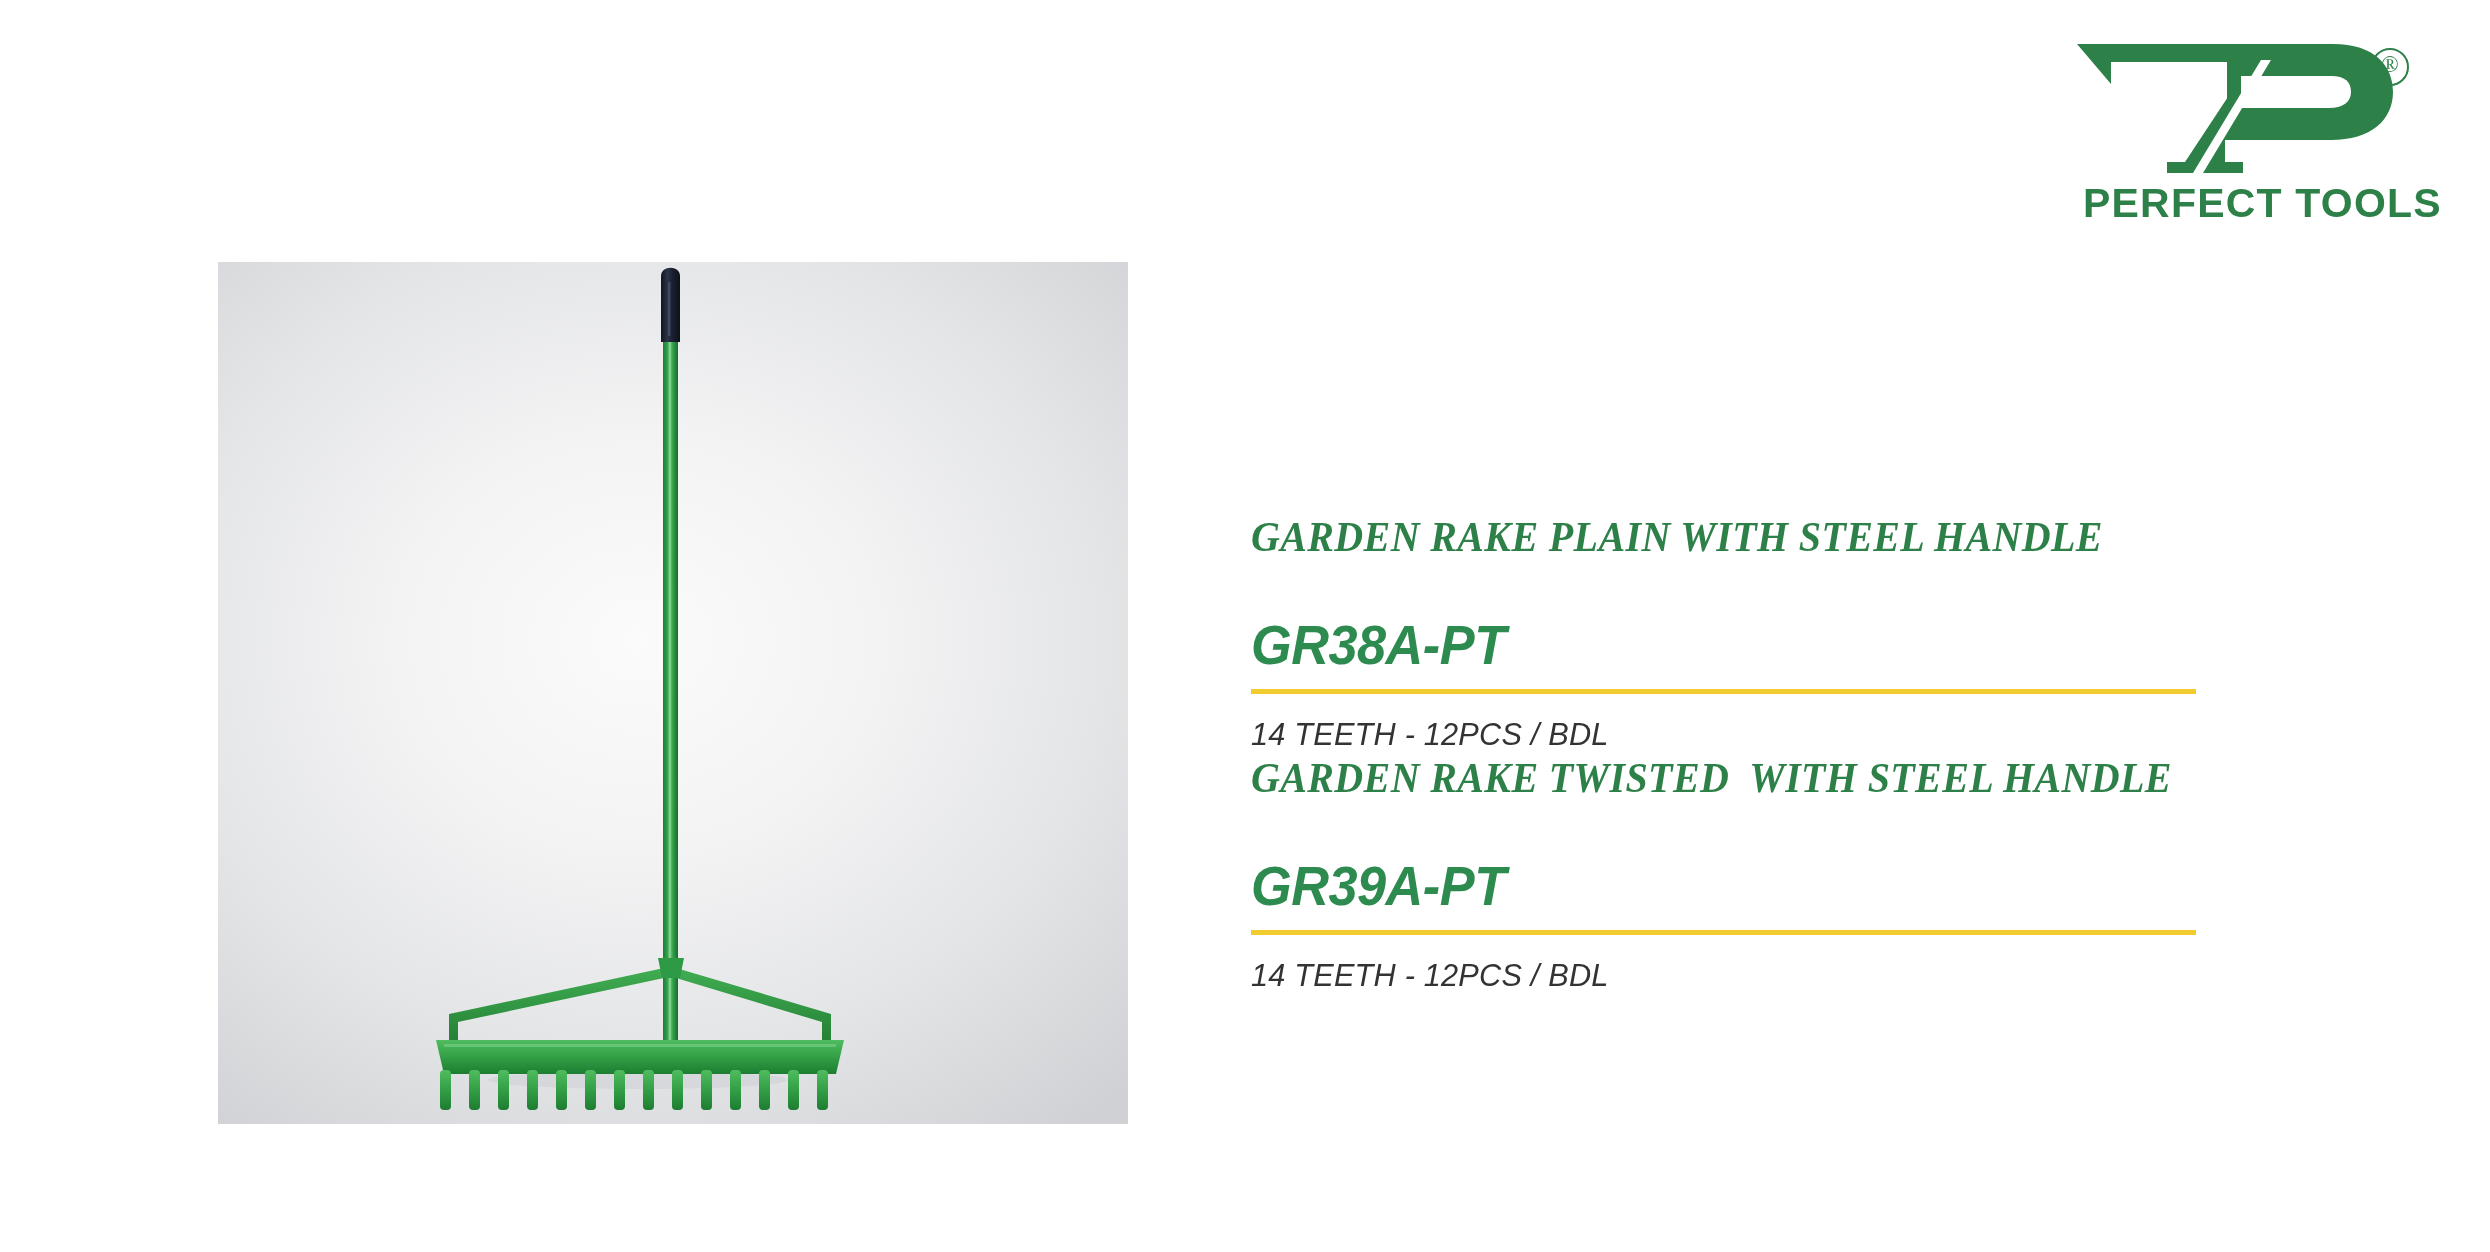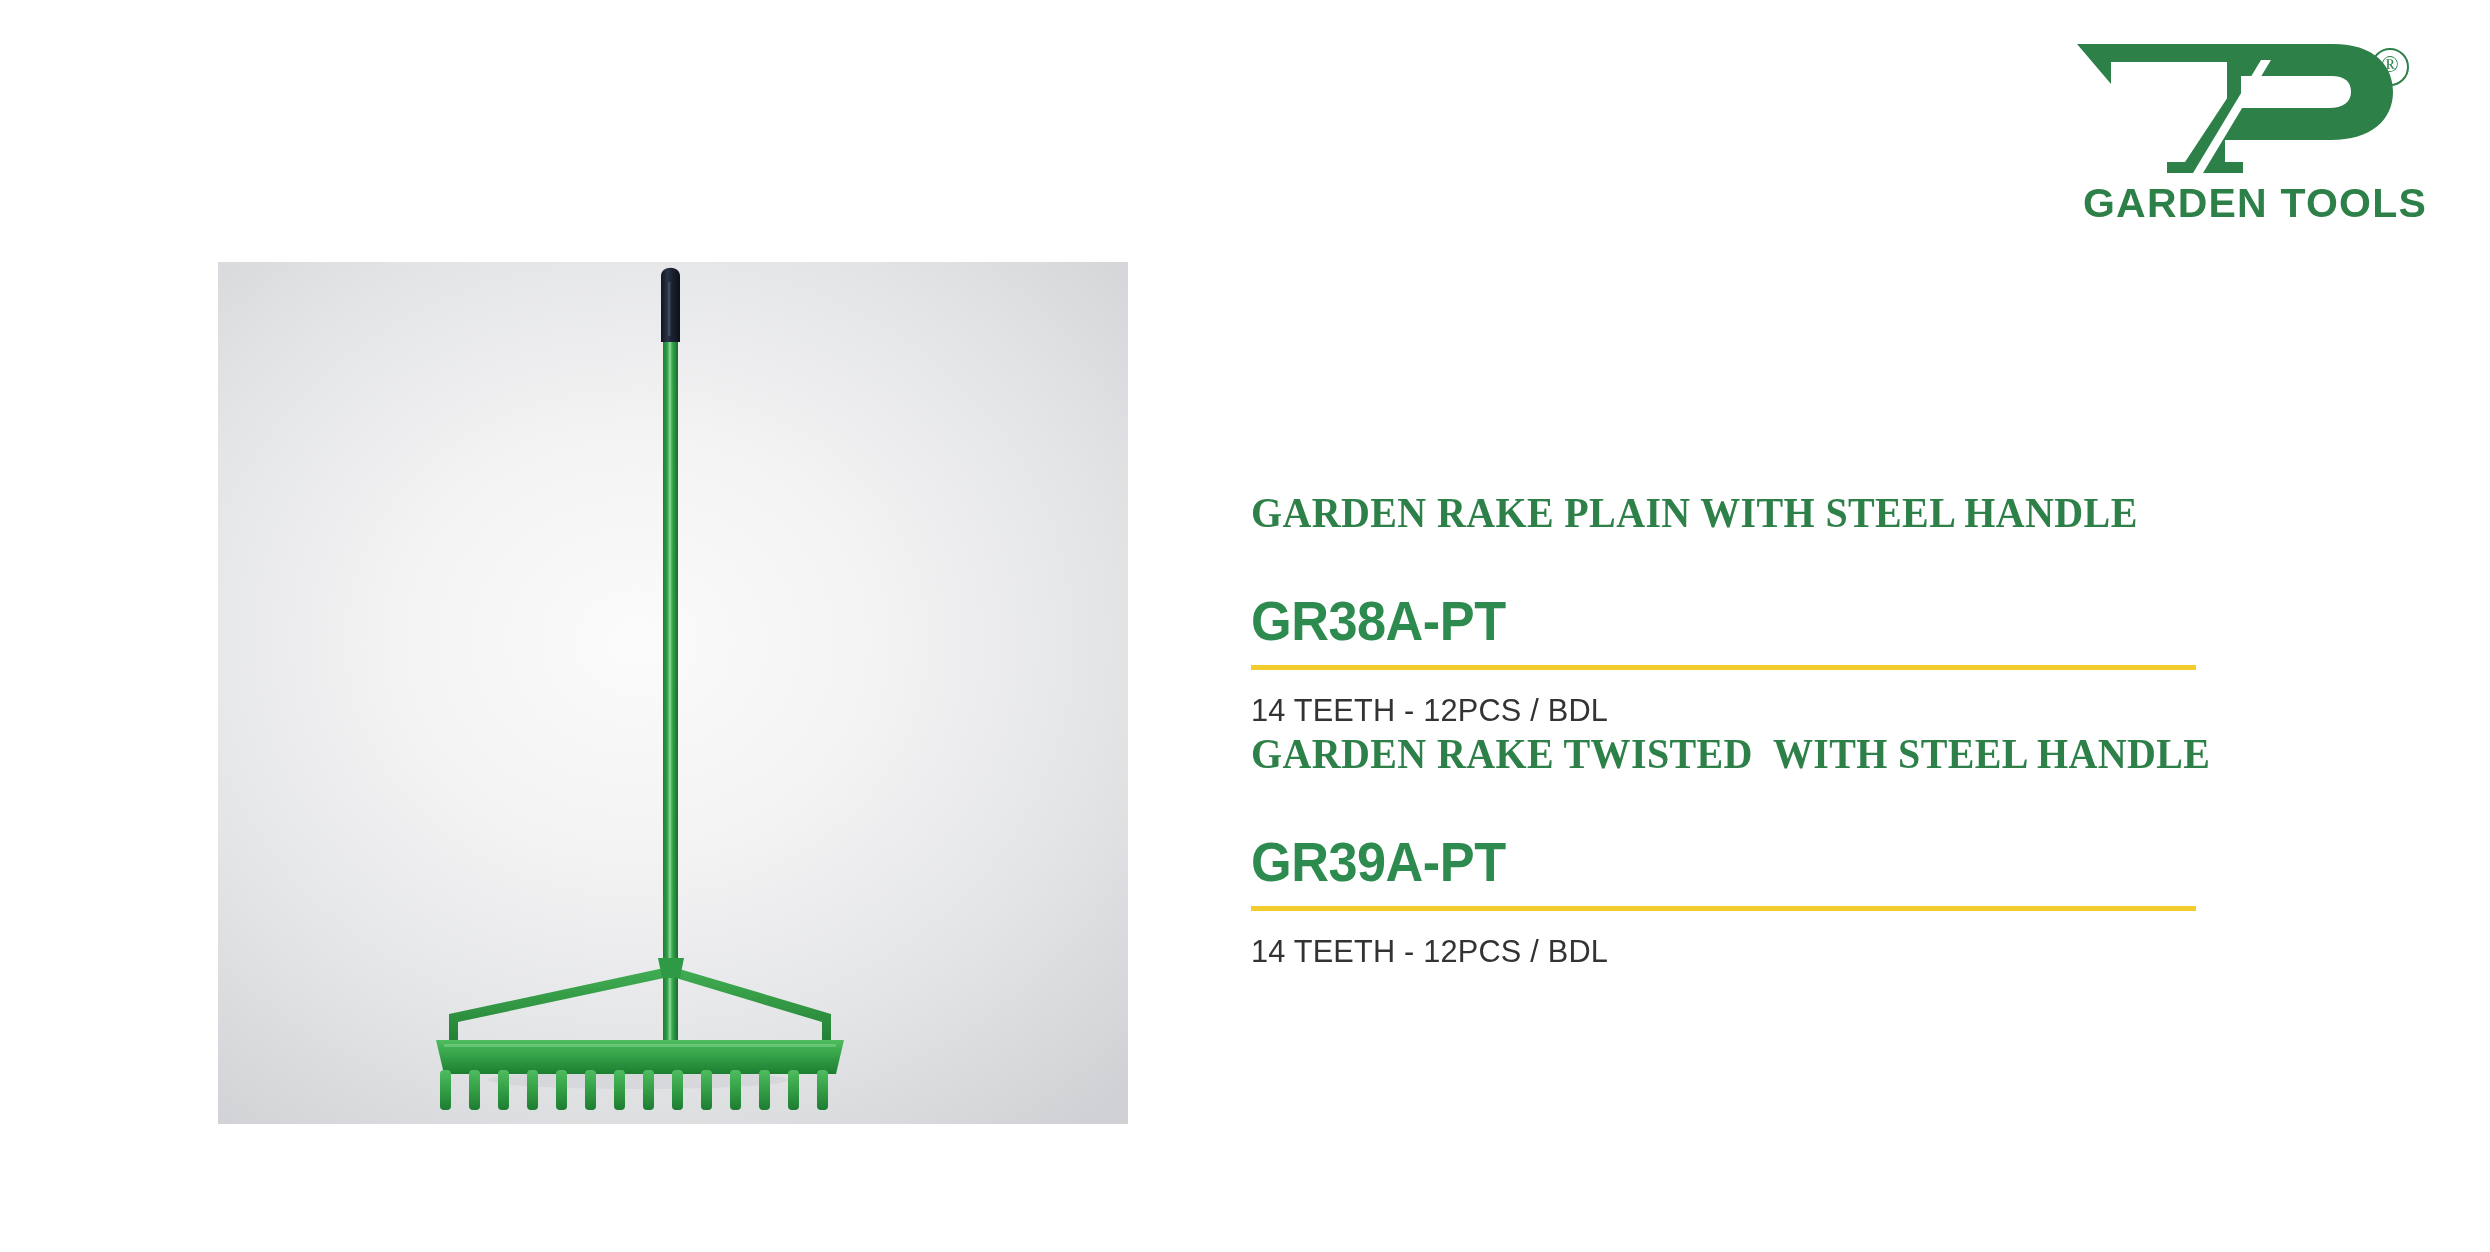--- a/index.html
+++ b/index.html
@@ -76,22 +76,23 @@
     left: 0;
     top: 0;
     width: 910px;
     height: 862px;
   }
 
   
   .specs-column {
     position: absolute;
     left: 1251px;
-    top: 488px;
+    top: 512px;
     width: 1050px;
+    font-style: italic;
   }
   .product-block { position: relative; }
   .product-block.second { }
 
   .product-title {
     font-family: "Liberation Serif", serif;
     font-weight: bold;
     font-size: 43px;
     color: #2E8049;
     letter-spacing: 0.4px;
@@ -169,21 +170,21 @@
         M 186 20
         L 196 20
         L 128 133
         L 118 133
         Z"></path>
     </svg>
   </div>
 
   <div class="logo-reg">®</div>
 
-  <div class="logo-wordmark">GARDEN TOOLS</div>
+  <div class="logo-wordmark">PERFECT TOOLS</div>
 </div>
 
 <div class="photo-panel">
   <svg class="rake" viewBox="0 0 910 862" xmlns="http://www.w3.org/2000/svg">
     <defs>
       <linearGradient id="handleGrad" x1="0" y1="0" x2="1" y2="0">
         <stop offset="0%" stop-color="#1f7a33"></stop>
         <stop offset="28%" stop-color="#31a04a"></stop>
         <stop offset="48%" stop-color="#57c26c"></stop>
         <stop offset="70%" stop-color="#2f9a45"></stop>

